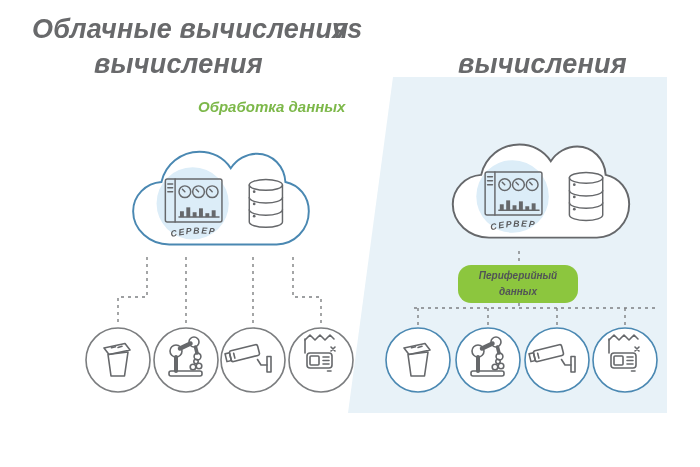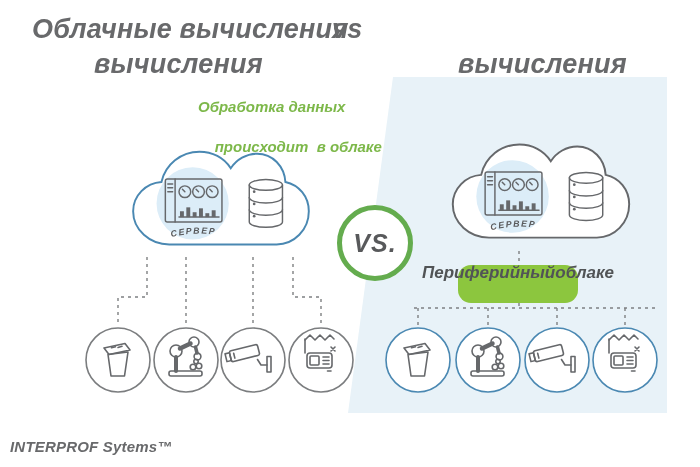--- a/index.html
+++ b/index.html
@@ -23,22 +23,22 @@
   }
   .vs-badge{
     position:absolute;left:337px;top:205px;width:76px;height:76px;
     box-sizing:border-box;border:5px solid var(--ring-green);border-radius:50%;
     background:#fff;display:flex;align-items:center;justify-content:center;
     font-size:25px;font-weight:700;color:#58595b;letter-spacing:1px;
   }
   .edge-box{
     position:absolute;left:458px;top:265px;width:120px;height:38px;
     background:var(--green-fill);border-radius:13px;
-    display:flex;flex-direction:row;justify-content:center;
-    font-size:17px;font-weight:700;color:#515456;line-height:16px;
+    display:flex;flex-direction:column;align-items:center;justify-content:center;
+    font-size:10px;font-weight:700;color:#515456;line-height:16px;
   }
   .brand{
     position:absolute;left:10px;top:438px;font-size:15px;font-weight:700;
     color:var(--title-gray);letter-spacing:.2px;
   }
   svg{overflow:visible;}
   .cloud{position:absolute;}
   .device{position:absolute;width:68px;height:68px;}
   .device .ring{fill:#fff;stroke-width:1.6;}
   .side-left .ring{stroke:#7b7d7f;}
@@ -54,21 +54,21 @@
   <div class="panel"></div>
 
   
   <span class="title-word" style="left:32px;top:14px">Облачные вычисления</span>
   <span class="title-word" style="left:332px;top:14px">vs</span>
   <span class="title-word" style="left:94px;top:49px">вычисления</span>
   <span class="title-word" style="left:458px;top:49px">вычисления</span>
 
   
   <div class="green-note" style="left:198px;top:97px"><span>Обработка данных</span><br>
-    <span>происходит  в облаке</span></div>
+    </div>
 
   <div class="green-note" style="left:388px;top:402px"><br>
     <br>
     </div>
 
   
   <svg width="0" height="0" style="position:absolute" aria-hidden="true">
     <defs>
       <symbol id="cloud-unit" viewBox="0 0 200 125">
         <path d="M158,107 H48 C28,107 11,92 11,73 C11,57 24,44 40,43 C44,25 60,12 79,12 C92,12 104,18 111,29 C117,20 127,14 138,14 C154,14 166,27 167,43 C181,46 191,58 191,73 C191,92 176,107 158,107 Z" fill="#fff" stroke="currentColor" stroke-width="2"></path>
@@ -177,28 +177,25 @@
   
   <svg class="cloud" style="left:122px;top:140px;color:var(--blue-stroke)" width="196" height="122" viewBox="0 0 200 125">
       <use href="#cloud-unit"></use>
     </svg>
 
   <svg class="cloud" style="left:442px;top:131px;color:var(--gray-stroke)" width="196" height="126" viewBox="0 0 200 125">
       <use href="#cloud-unit"></use>
     </svg>
 
   
-  <div class="vs-badge">
-    <span>VS.</span>
-  </div>
 
   
   <div class="edge-box">
     <span>Периферийный</span>
-    <span>облаке</span>
+    <span>данных</span>
   </div>
 
   
   <g></g>
   <div class="side-left">
     <svg class="device" style="left:84px;top:326px" viewBox="0 0 68 68">
       <circle class="ring" cx="34" cy="34" r="32"></circle>
         <use href="#ic-bin"></use>
       </svg>
     <svg class="device" style="left:152px;top:326px" viewBox="0 0 68 68">
@@ -229,15 +226,14 @@
       <circle class="ring" cx="34" cy="34" r="32"></circle>
         <use href="#ic-cctv"></use>
       </svg>
     <svg class="device" style="left:591px;top:326px" viewBox="0 0 68 68">
       <circle class="ring" cx="34" cy="34" r="32"></circle>
         <use href="#ic-machine"></use>
       </svg>
   </div>
 
   
-  <div class="brand">INTERPROF Sytems™</div>
 
 </div>
 
 </body></html>

